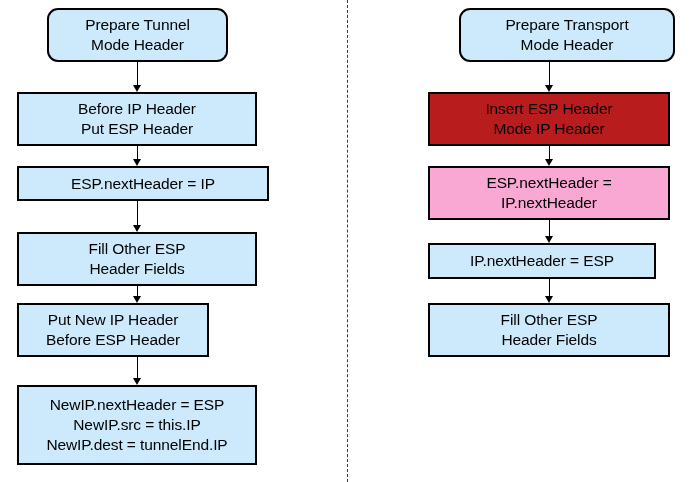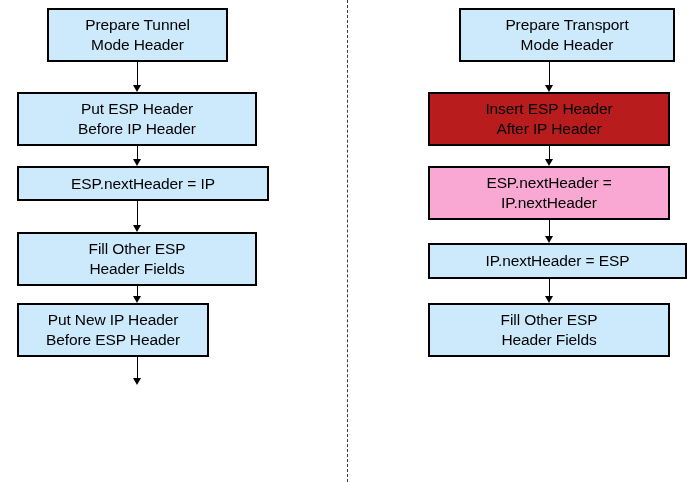--- a/index.html
+++ b/index.html
@@ -35,21 +35,21 @@
     justify-content: center;
     text-align: center;
     font-size: 15.5px;
     line-height: 20px;
     letter-spacing: -0.1px;
     color: #000000;
     white-space: pre-line;
   }
 
   .node.terminal {
-    border-radius: 0;
+    border-radius: 11px;
   }
 
   .node .node-line {
     display: block;
     width: 100%;
   }
 
   .connector {
     position: absolute;
     width: 0;
@@ -83,33 +83,34 @@
       <div class="arrowhead" style="left: 133px; top: 85px;"></div>
       <div class="connector" style="left: 137px; top: 146px; height: 15px;"></div>
       <div class="arrowhead" style="left: 133px; top: 159px;"></div>
       <div class="connector" style="left: 137px; top: 201px; height: 26px;"></div>
       <div class="arrowhead" style="left: 133px; top: 225px;"></div>
       <div class="connector" style="left: 137px; top: 286px; height: 12px;"></div>
       <div class="arrowhead" style="left: 133px; top: 296px;"></div>
       <div class="connector" style="left: 137px; top: 357px; height: 23px;"></div>
       <div class="arrowhead" style="left: 133px; top: 378px;"></div>
       <div class="node terminal" style="left: 47px; top: 8px; width: 181px; height: 54px; background: rgb(205, 234, 252); border-color: rgb(0, 0, 0);"><span class="node-line">Prepare Tunnel</span><span class="node-line">Mode Header</span></div>
-      <div class="node" style="left: 17px; top: 92px; width: 240px; height: 54px; background: rgb(205, 234, 252); border-color: rgb(0, 0, 0);"><span class="node-line">Put ESP Header</span><span class="node-line">Before IP Header</span></div>
+      <div class="node" style="left: 17px; top: 92px; width: 240px; height: 54px; background: rgb(205, 234, 252); border-color: rgb(0, 0, 0);"><span class="node-line">Before IP Header</span><span class="node-line">Put ESP Header</span></div>
       <div class="node" style="left: 17px; top: 166px; width: 252px; height: 35px; background: rgb(205, 234, 252); border-color: rgb(0, 0, 0);"><span class="node-line">ESP.nextHeader = IP</span></div>
       <div class="node" style="left: 17px; top: 232px; width: 240px; height: 54px; background: rgb(205, 234, 252); border-color: rgb(0, 0, 0);"><span class="node-line">Fill Other ESP</span><span class="node-line">Header Fields</span></div>
       <div class="node" style="left: 17px; top: 303px; width: 192px; height: 54px; background: rgb(205, 234, 252); border-color: rgb(0, 0, 0);"><span class="node-line">Put New IP Header</span><span class="node-line">Before ESP Header</span></div>
+      <div class="node" style="left: 17px; top: 385px; width: 240px; height: 80px; background: rgb(205, 234, 252); border-color: rgb(0, 0, 0);"><span class="node-line">NewIP.nextHeader = ESP</span><span class="node-line">NewIP.src = this.IP</span><span class="node-line">NewIP.dest = tunnelEnd.IP</span></div>
     </div>
     <div style="position: absolute; left: 0px; top: 0px; width: 695px; height: 482px;">
       <div class="connector" style="left: 549px; top: 62px; height: 25px;"></div>
       <div class="arrowhead" style="left: 545px; top: 85px;"></div>
       <div class="connector" style="left: 549px; top: 146px; height: 15px;"></div>
       <div class="arrowhead" style="left: 545px; top: 159px;"></div>
       <div class="connector" style="left: 549px; top: 220px; height: 18px;"></div>
       <div class="arrowhead" style="left: 545px; top: 236px;"></div>
       <div class="connector" style="left: 549px; top: 279px; height: 19px;"></div>
       <div class="arrowhead" style="left: 545px; top: 296px;"></div>
       <div class="node terminal" style="left: 459px; top: 8px; width: 216px; height: 54px; background: rgb(205, 234, 252); border-color: rgb(0, 0, 0);"><span class="node-line">Prepare Transport</span><span class="node-line">Mode Header</span></div>
-      <div class="node" style="left: 428px; top: 92px; width: 242px; height: 54px; background: #b91c1c; border-color: rgb(0, 0, 0);"><span class="node-line">Insert ESP Header</span><span class="node-line">After IP Header</span></div>
+      <div class="node" style="left: 428px; top: 92px; width: 242px; height: 54px; background: #b91c1c; border-color: rgb(0, 0, 0);"><span class="node-line">Insert ESP Header</span><span class="node-line">Mode IP Header</span></div>
       <div class="node" style="left: 428px; top: 166px; width: 242px; height: 54px; background: #f9a8d4; border-color: rgb(0, 0, 0);"><span class="node-line">ESP.nextHeader =</span><span class="node-line">IP.nextHeader</span></div>
-      <div class="node" style="left: 428px; top: 243px; width: 259px; height: 36px; background: rgb(205, 234, 252); border-color: rgb(0, 0, 0);"><span class="node-line">IP.nextHeader = ESP</span></div>
+      <div class="node" style="left: 428px; top: 243px; width: 228px; height: 36px; background: rgb(205, 234, 252); border-color: rgb(0, 0, 0);"><span class="node-line">IP.nextHeader = ESP</span></div>
       <div class="node" style="left: 428px; top: 303px; width: 242px; height: 54px; background: rgb(205, 234, 252); border-color: rgb(0, 0, 0);"><span class="node-line">Fill Other ESP</span><span class="node-line">Header Fields</span></div>
     </div>
   </div>
 
 </body></html>

